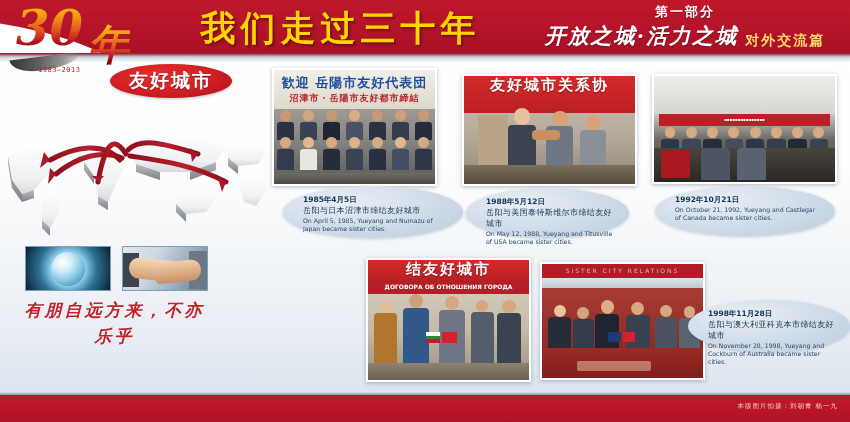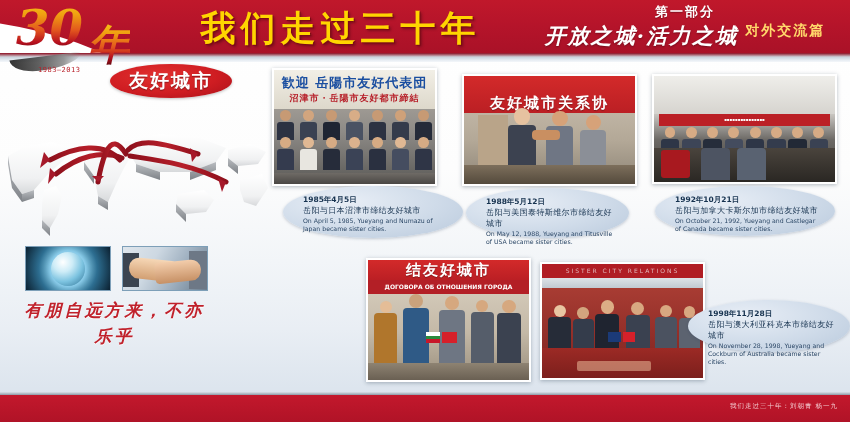--- a/index.html
+++ b/index.html
@@ -87,21 +87,21 @@
   .title-right{
     position:absolute; left:520px; top:4px; width:330px; height:50px;
     text-align:center; color:#fff;
   }
   .title-right .part{
     font-size:13px; font-weight:bold; letter-spacing:2px; line-height:16px;
     font-family:"DejaVu Serif","Liberation Serif",serif;
     text-shadow:0 1px 1px rgba(0,0,0,.3);
   }
   .title-right .sub-row{
-    display:flex; align-items:flex-start; justify-content:center; gap:7px; margin-top:2px;
+    display:flex; align-items:flex-end; justify-content:center; gap:7px; margin-top:2px;
   }
   .title-right .sub-main{
     font-size:21px; font-weight:bold; letter-spacing:2px; font-style:italic;
     font-family:"DejaVu Serif","Liberation Serif",serif;
     text-shadow:0 1px 2px rgba(0,0,0,.35);
   }
   .title-right .sub-tag{
     font-size:14px; font-weight:bold; letter-spacing:2px; color:#ffd86b;
     font-family:"DejaVu Sans","Liberation Sans",sans-serif;
   }
@@ -158,21 +158,21 @@
   .p1{ left:272px; top:68px; width:165px; height:118px; }
   .p2{ left:462px; top:74px; width:175px; height:112px; }
   .p3{ left:652px; top:74px; width:185px; height:110px; }
   .p4{ left:366px; top:258px; width:165px; height:124px; }
   .p5{ left:540px; top:262px; width:165px; height:118px; }
 
   
   .banner-red{
     position:absolute; left:0; top:0; width:100%; height:30%;
     background:linear-gradient(180deg,#d32a2a 0%, #bb1f24 100%);
-    display:flex; align-items:flex-end; justify-content:center; overflow:hidden;
+    display:flex; align-items:flex-start; justify-content:center; overflow:hidden;
   }
   .banner-red .bt{
     color:#fff; font-weight:bold; font-size:15px; letter-spacing:2px; white-space:nowrap;
     font-family:"DejaVu Sans","Liberation Sans",sans-serif;
     text-shadow:0 1px 1px rgba(0,0,0,.3);
   }
   .banner-white{
     position:absolute; left:0; top:0; width:100%; height:34%;
     background:linear-gradient(180deg,#f2efe6 0%, #ddd8cb 100%);
     display:flex; flex-direction:column; align-items:center; justify-content:center;
@@ -551,29 +551,28 @@
   </div>
 
   <div class="cap c2">
     <div class="d">1988年5月12日</div>
     <div class="zh">岳阳与美国泰特斯维尔市缔结友好城市</div>
     <div class="en">On May 12, 1988, Yueyang and Titusville of USA became sister cities.</div>
   </div>
 
   <div class="cap c3">
     <div class="d">1992年10月21日</div>
-    <div class="zh">岳阳与加拿大卡斯尔加市缔结友好城市</div>
     <div class="en">On October 21, 1992, Yueyang and Castlegar of Canada became sister cities.</div>
   </div>
 
 
   <div class="cap c5">
     <div class="d">1998年11月28日</div>
     <div class="zh">岳阳与澳大利亚科克本市缔结友好城市</div>
     <div class="en">On November 28, 1998, Yueyang and Cockburn of Australia became sister cities.</div>
   </div>
 
   <div class="footer-top-line"></div>
   <div class="footer">
-    <div class="credit">我们走过三十年：刘朝青 杨一九</div>
+    <div class="credit">本版图片拍摄：刘朝青 杨一九</div>
   </div>
 
 </div>
 
 </body></html>

